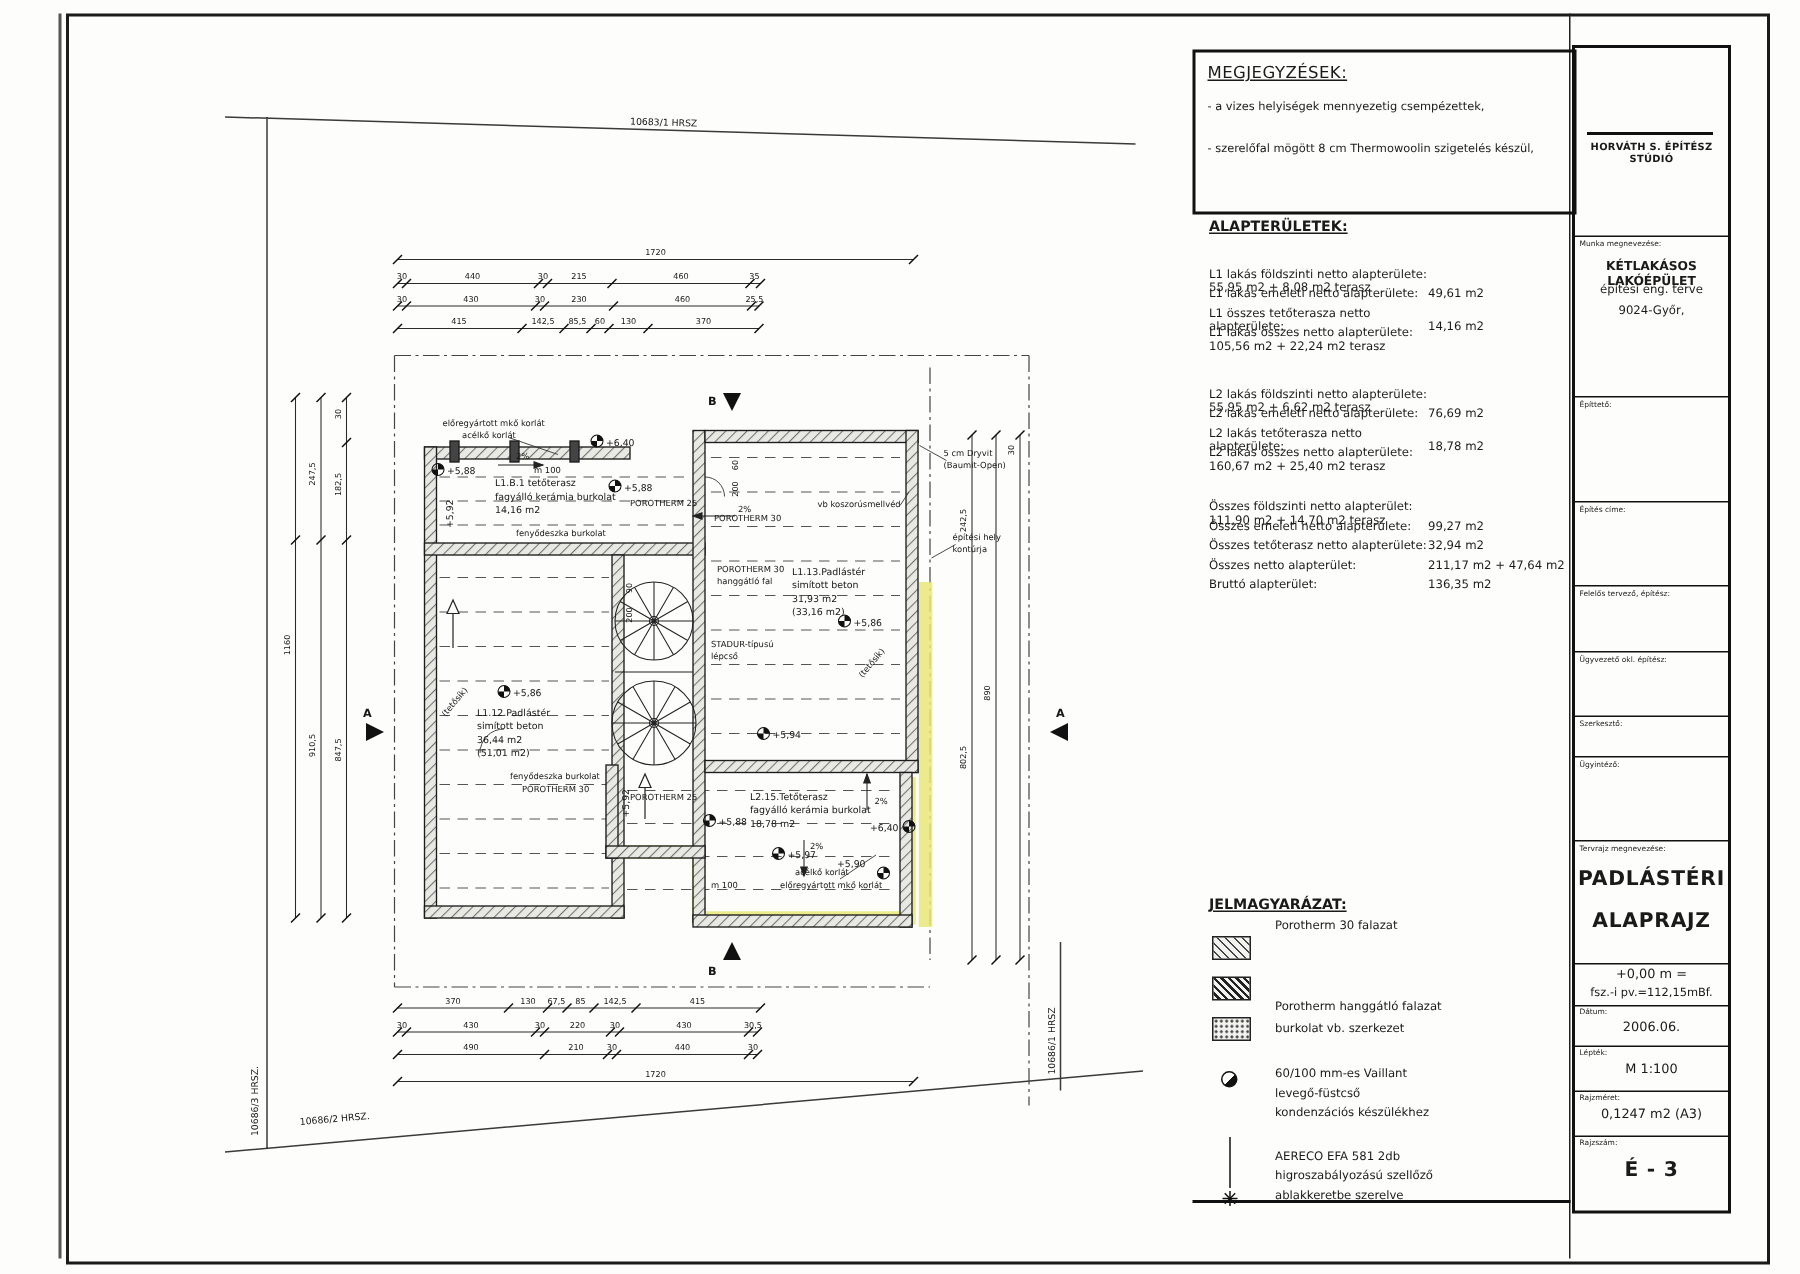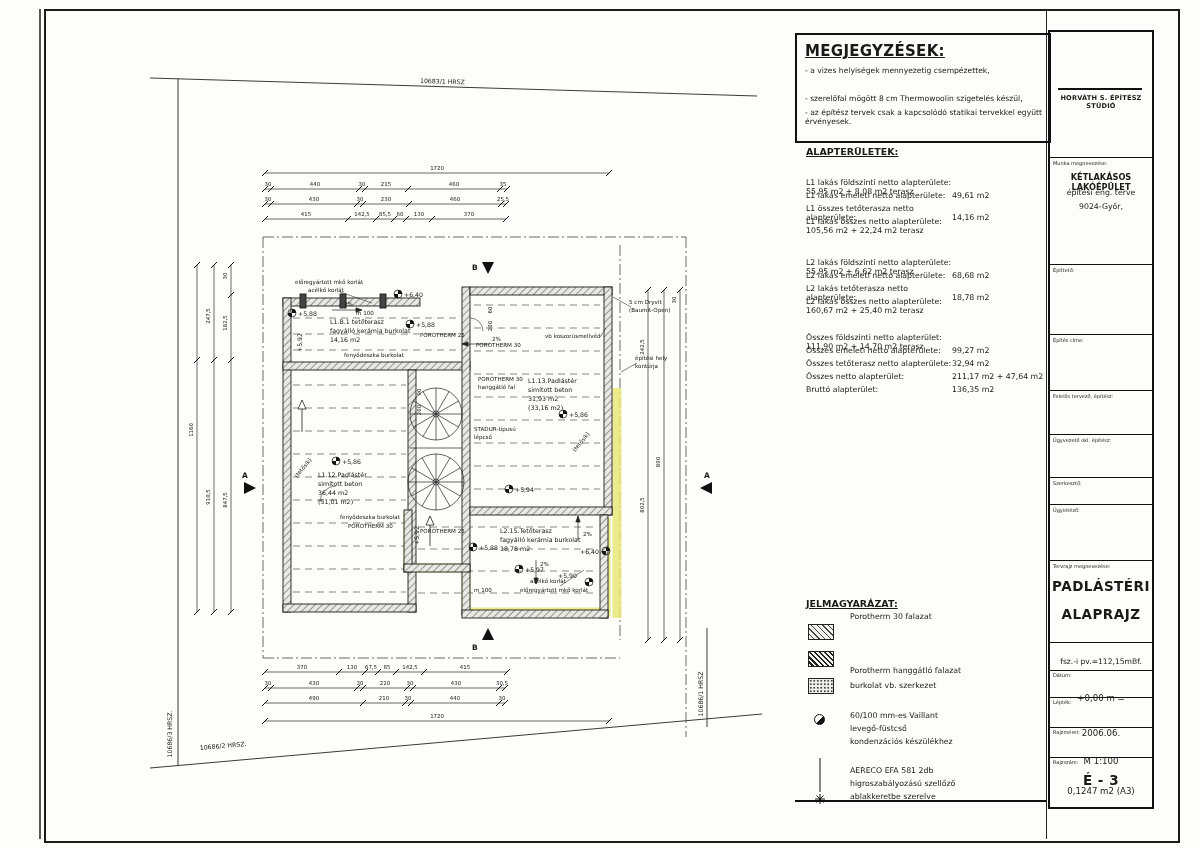--- a/index.html
+++ b/index.html
@@ -4,21 +4,21 @@
 <style>
   html,body{margin:0;padding:0;background:#fff;}
   #sheet{position:relative;width:1200px;height:849px;background:#fdfdfb;overflow:hidden;
          font-family:"DejaVu Sans",sans-serif;color:#1a1a1a;}
   
   #frame{position:absolute;left:44px;top:9px;width:1132px;height:830px;border:2px solid #1b1b1b;}
   #edge{position:absolute;left:39px;top:9px;width:0;height:830px;border-left:2px solid #555;}
   #divider{position:absolute;left:1046px;top:9px;width:0;height:830px;border-left:1px solid #222;}
   
   #notes{position:absolute;left:795px;top:33px;width:252px;height:106px;border:2px solid #111;}
-  #notes .ttl{position:absolute;left:8px;top:7px;font-size:15px;font-weight:700;text-decoration:underline;letter-spacing:.3px;}
+  #notes .ttl{position:absolute;left:8px;top:7px;font-size:11px;font-weight:400;text-decoration:underline;letter-spacing:.3px;}
   #notes .it{position:absolute;left:8px;font-size:7.6px;}
   
   #areas{position:absolute;left:806px;top:146px;width:242px;}
   #areas .ttl{position:absolute;left:0;top:0;font-size:9.5px;font-weight:700;text-decoration:underline;}
   .arow{position:absolute;left:0;font-size:7.8px;}
   .arow .lab{display:inline-block;width:146px;}
   .arow .val{display:inline-block;}
   
   #legend{position:absolute;left:806px;top:598px;width:242px;}
   #legend .ttl{position:absolute;left:0;top:0;font-size:9.5px;font-weight:700;text-decoration:underline;}
@@ -34,21 +34,21 @@
   #tb{position:absolute;left:1048px;top:30px;width:102px;height:775px;border:2px solid #111;}
   #tb .hline{position:absolute;left:0;width:100%;border-top:1.2px solid #111;}
   #tb .flab{position:absolute;left:3px;font-size:5px;color:#222;}
   #tb .ctr{position:absolute;left:0;width:100%;text-align:center;}
   #logo{font-family:"DejaVu Serif",serif;font-weight:700;font-size:36px;letter-spacing:1px;}
   #logo-rule{position:absolute;left:8px;top:56px;width:84px;border-top:2px solid #111;}
   .studio{font-size:6.6px;font-weight:700;letter-spacing:.2px;}
   .proj1{font-size:8.2px;font-weight:700;}
   .proj2{font-size:7.8px;}
   .bigtitle{font-size:13.5px;font-weight:700;letter-spacing:.5px;}
-  .midval{font-size:8.6px;margin-top:48px;}
+  .midval{font-size:8.6px;}
   .smval{font-size:7.6px;}
   
   #plan{position:absolute;left:140px;top:40px;}
   #plan text{fill:#161616;font-family:"DejaVu Sans",sans-serif;}
   .rm{font-size:6.3px;}
   .wl{font-size:5.6px;}
   .dim{font-size:5.4px;text-anchor:middle;}
   .lvl{font-size:6.2px;}
   .hrz{font-size:6.2px;}
   .sec{font-size:7.5px;font-weight:700;}
@@ -323,31 +323,30 @@
       <text class="sec" x="472" y="270">B</text>
       <path d="M482,640 L494,640 L488,628 Z"></path>
       <text class="sec" x="472" y="650">B</text>
     </g>
   </svg>
 
   <div id="notes">
     <div class="ttl">MEGJEGYZÉSEK:</div>
     <div class="it" style="top:31px">- a vizes helyiségek mennyezetig csempézettek,</div>
     <div class="it" style="top:59px">- szerelőfal mögött 8 cm Thermowoolin szigetelés készül,</div>
-    <div class="it" style="top:73px">- az építész tervek csak a kapcsolódó statikai tervekkel együtt érvényesek.</div>
   </div>
 
   <div id="areas">
     <div class="ttl">ALAPTERÜLETEK:</div>
     <div class="arow" style="top:32px"><span class="lab">L1 lakás földszinti netto alapterülete:</span><span class="val">55,95 m2 + 8,08 m2 terasz</span></div>
     <div class="arow" style="top:45px"><span class="lab">L1 lakás emeleti netto alapterülete:</span><span class="val">49,61 m2</span></div>
     <div class="arow" style="top:58px"><span class="lab">L1 összes tetőterasza netto alapterülete:</span><span class="val">14,16 m2</span></div>
     <div class="arow" style="top:71px"><span class="lab">L1 lakás összes netto alapterülete:</span><span class="val">105,56 m2 + 22,24 m2 terasz</span></div>
     <div class="arow" style="top:112px"><span class="lab">L2 lakás földszinti netto alapterülete:</span><span class="val">55,95 m2 + 6,62 m2 terasz</span></div>
-    <div class="arow" style="top:125px"><span class="lab">L2 lakás emeleti netto alapterülete:</span><span class="val">68,68 m2</span></div>
+    <div class="arow" style="top:125px"><span class="lab">L2 lakás emeleti netto alapterülete:</span><span class="val">76,69 m2</span></div>
     <div class="arow" style="top:138px"><span class="lab">L2 lakás tetőterasza netto alapterülete:</span><span class="val">18,78 m2</span></div>
     <div class="arow" style="top:151px"><span class="lab">L2 lakás összes netto alapterülete:</span><span class="val">160,67 m2 + 25,40 m2 terasz</span></div>
     <div class="arow" style="top:187px"><span class="lab">Összes földszinti netto alapterület:</span><span class="val">111,90 m2 + 14,70 m2 terasz</span></div>
     <div class="arow" style="top:200px"><span class="lab">Összes emeleti netto alapterülete:</span><span class="val">99,27 m2</span></div>
     <div class="arow" style="top:213px"><span class="lab">Összes tetőterasz netto alapterülete:</span><span class="val">32,94 m2</span></div>
     <div class="arow" style="top:226px"><span class="lab">Összes netto alapterület:</span><span class="val">211,17 m2 + 47,64 m2</span></div>
     <div class="arow" style="top:239px"><span class="lab">Bruttó alapterület:</span><span class="val">136,35 m2</span></div>
   </div>
 
   <div id="legend">

